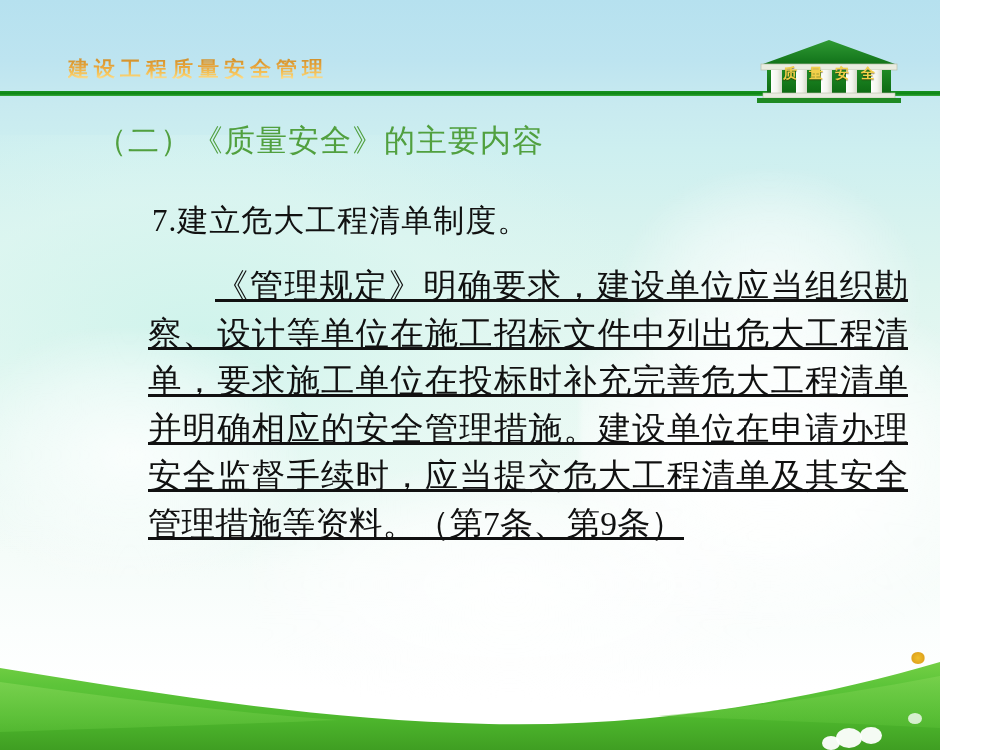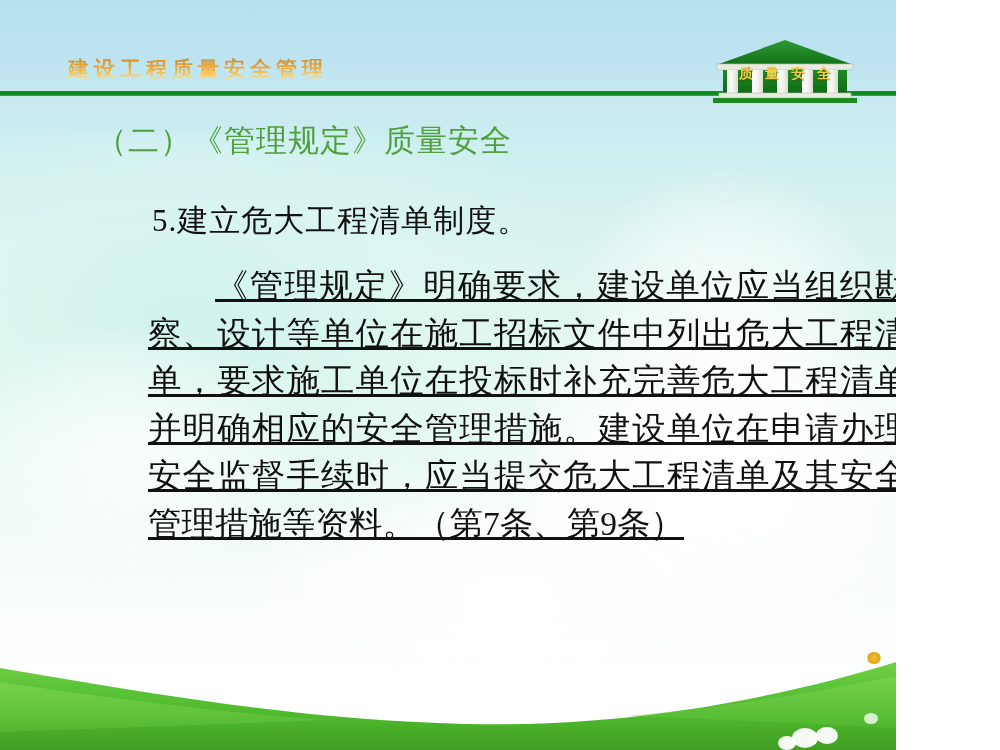--- a/index.html
+++ b/index.html
@@ -10,20 +10,21 @@
   body {
     font-family: "Liberation Serif", "DejaVu Serif", serif;
   }
 
   .slide {
     position: relative;
     width: 896px;
     height: 750px;
     overflow: hidden;
     background: #eaf7f3;
+    padding-left: 44px;
   }
 
   
   .bg-sky {
     position: absolute;
     left: 0; top: 0; right: 0; bottom: 0;
     background: linear-gradient(to bottom,
         #b6e1ef 0%,
         #bde4f0 8%,
         #c8eaf0 14%,
@@ -287,20 +288,20 @@
         <rect x="116" y="32" width="11" height="23" fill="url(#colG)"></rect>
 
         <rect x="8" y="55" width="132" height="5" fill="#e9ece0" stroke="#b9bfa8" stroke-width="0.6"></rect>
         <rect x="2" y="60" width="144" height="5" fill="#1f8a24"></rect>
       </svg>
       <div class="logo-text">质量安全</div>
     </div>
   </div>
 
   <div class="content">
-    <div class="section-title">（二）《管理规定》质量安全</div>
-
-    <div class="sub-head">5.建立危大工程清单制度。</div>
+    <div class="section-title">（二）《质量安全》的主要内容</div>
+
+    <div class="sub-head">7.建立危大工程清单制度。</div>
 
     <div class="para">《管理规定》明确要求，建设单位应当组织勘察、设计等单位在施工招标文件中列出危大工程清单，要求施工单位在投标时补充完善危大工程清单并明确相应的安全管理措施。建设单位在申请办理安全监督手续时，应当提交危大工程清单及其安全管理措施等资料。（第7条、第9条）</div>
   </div>
 
 </div>
 
 </body></html>

